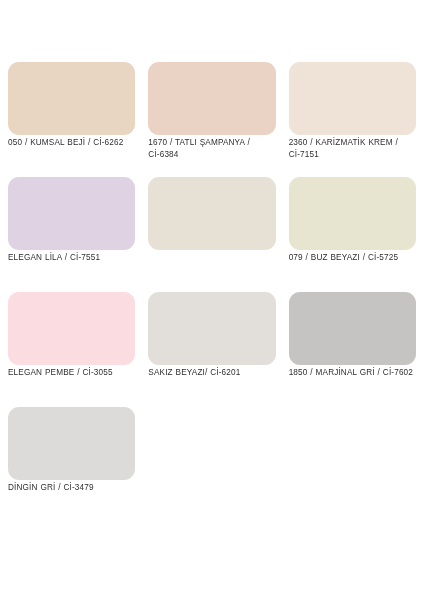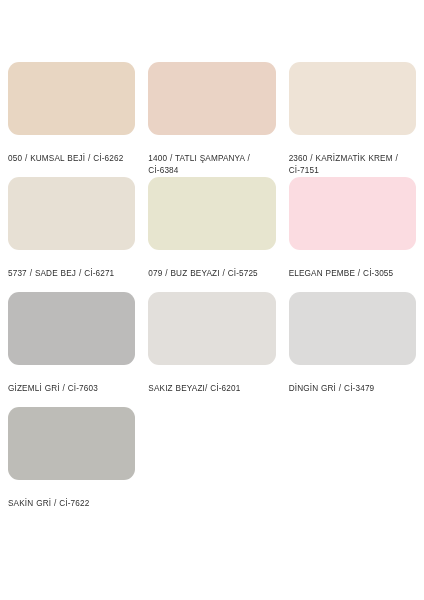--- a/index.html
+++ b/index.html
@@ -35,69 +35,68 @@
     align-items: stretch;
     height: 115px;
   }
   .swatch-chip {
     width: 100%;
     height: 73px;
     border-radius: 11px;
     box-sizing: border-box;
   }
   .swatch-label {
-    margin-top: 18px;
+    margin-top: 2px;
     font-size: 8.2px;
     line-height: 11.6px;
     letter-spacing: 0.15px;
     color: #2e2e2e;
     font-family: "Liberation Sans", sans-serif;
     word-spacing: 0.4px;
     padding-right: 2px;
   }
 </style>
 </head>
 <body>
 
 <div class="palette-page">
   <div class="swatch-grid" id="swatch-grid">
       <div class="swatch-cell">
         <div class="swatch-chip" style="background-color: rgb(232, 214, 194);"></div>
         <div class="swatch-label">050 / KUMSAL BEJİ / Cİ-6262</div>
       </div>
       <div class="swatch-cell">
         <div class="swatch-chip" style="background-color: rgb(234, 211, 197);"></div>
-        <div class="swatch-label">1400 / TATLI ŞAMPANYA / Cİ-6384</div>
+        <div class="swatch-label">1670 / TATLI ŞAMPANYA / Cİ-6384</div>
       </div>
       <div class="swatch-cell">
         <div class="swatch-chip" style="background-color: rgb(238, 227, 214);"></div>
         <div class="swatch-label">2360 / KARİZMATİK KREM / Cİ-7151</div>
       </div>
       <div class="swatch-cell">
+        <div class="swatch-chip" style="background-color: rgb(222, 210, 227);"></div>
+        <div class="swatch-label">ELEGAN LİLA / Cİ-7551</div>
+      </div>
+      <div class="swatch-cell">
         <div class="swatch-chip" style="background-color: rgb(231, 224, 212);"></div>
-        <div class="swatch-label">5737 / SADE BEJ / Cİ-6271</div>
       </div>
       <div class="swatch-cell">
         <div class="swatch-chip" style="background-color: rgb(231, 229, 207);"></div>
         <div class="swatch-label">079 / BUZ BEYAZI / Cİ-5725</div>
       </div>
       <div class="swatch-cell">
         <div class="swatch-chip" style="background-color: rgb(251, 220, 225);"></div>
         <div class="swatch-label">ELEGAN PEMBE / Cİ-3055</div>
       </div>
       <div class="swatch-cell">
-        <div class="swatch-chip" style="background-color: rgb(188, 187, 186);"></div>
-        <div class="swatch-label">GİZEMLİ GRİ / Cİ-7603</div>
+        <div class="swatch-chip" style="background-color: rgb(226, 223, 219);"></div>
+        <div class="swatch-label">SAKIZ BEYAZI/ Cİ-6201</div>
       </div>
       <div class="swatch-cell">
-        <div class="swatch-chip" style="background-color: rgb(226, 223, 219);"></div>
-        <div class="swatch-label">SAKIZ BEYAZI/ Cİ-6201</div>
+        <div class="swatch-chip" style="background-color: rgb(197, 196, 194);"></div>
+        <div class="swatch-label">1850 / MARJİNAL GRİ / Cİ-7602</div>
       </div>
       <div class="swatch-cell">
         <div class="swatch-chip" style="background-color: rgb(220, 219, 218);"></div>
         <div class="swatch-label">DİNGİN  GRİ / Cİ-3479</div>
       </div>
-      <div class="swatch-cell">
-        <div class="swatch-chip" style="background-color: rgb(189, 188, 183);"></div>
-        <div class="swatch-label">SAKİN GRİ / Cİ-7622</div>
-      </div>
     </div>
 </div>
 
 </body></html>

